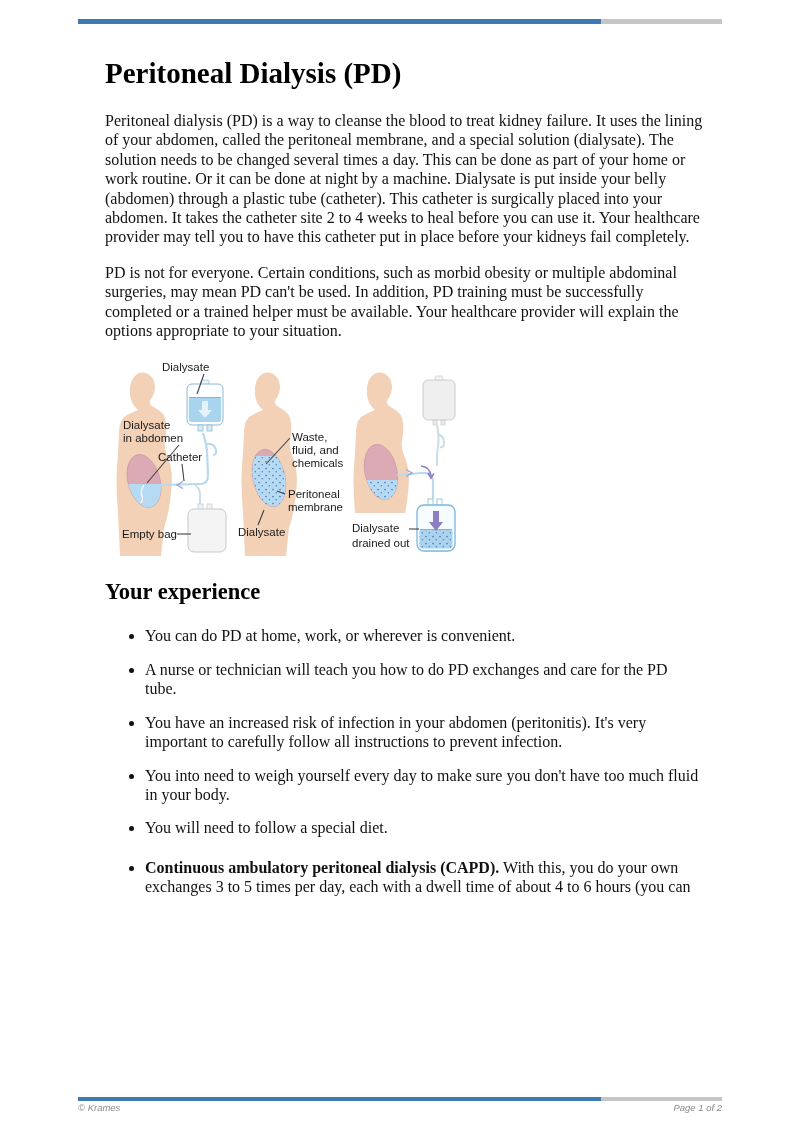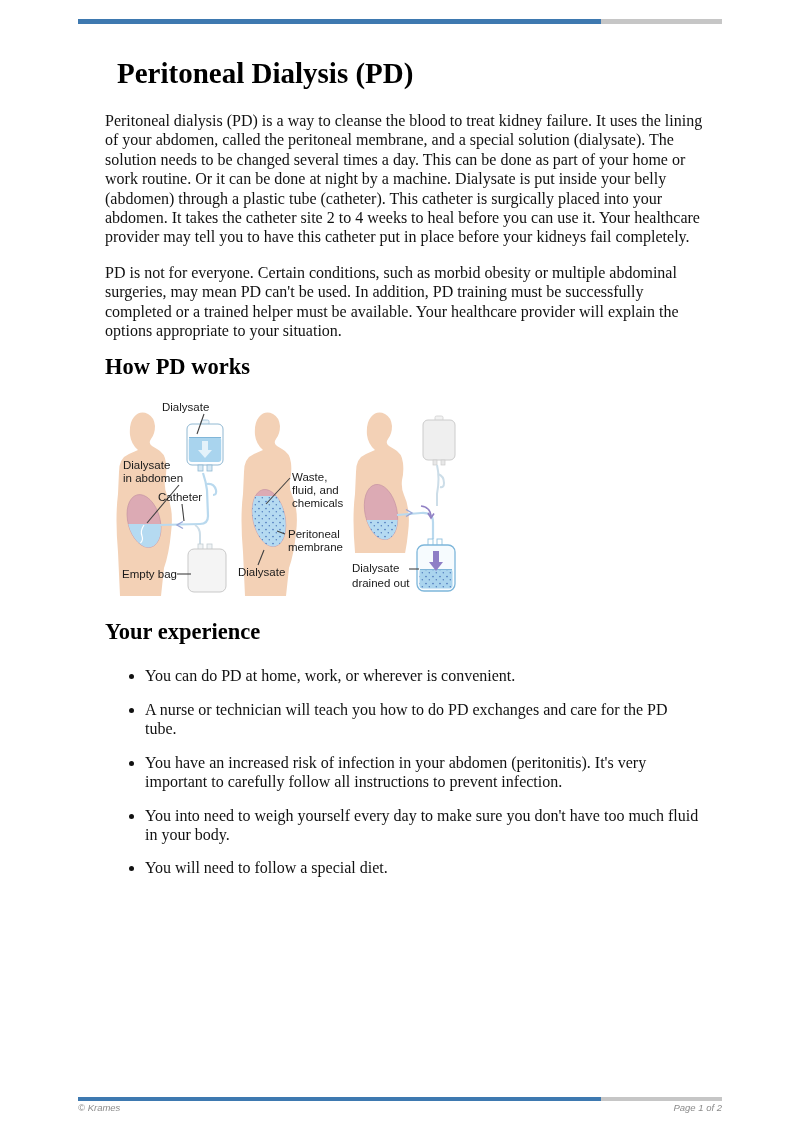--- a/index.html
+++ b/index.html
@@ -11,21 +11,21 @@
   }
   .accent-bar { position:absolute; left:78px; width:644px; display:flex; }
   .accent-bar.top { top:19px; height:5px; }
   .accent-bar.bottom { top:1097px; height:4px; }
   .accent-blue { width:523px; height:100%; }
   .accent-gray { width:121px; height:100%; }
 
   .content { position:absolute; left:105px; top:0; width:598px; }
 
   h1.title {
-    margin:57px 0 0 12px; font-size:29px; line-height:32px; font-weight:bold; color:#000;
+    margin:57px 0 0 0; font-size:29px; line-height:32px; font-weight:bold; color:#000;
   }
   h2.section {
     margin:14px 0 0 0; font-size:22.5px; line-height:26px; font-weight:bold; color:#000;
   }
   h2.exp { margin-top:20px; }
   p.body { margin:16px 0 0 0; font-size:16px; line-height:19.4px; }
   p.body.first { margin-top:22px; }
 
   ul.bullets { margin:21px 0 0 0; padding-left:40px; }
   ul.bullets li { font-size:16px; line-height:19.4px; margin-bottom:14px; }
@@ -50,21 +50,20 @@
   <div class="accent-blue" style="background: rgb(62, 121, 176);"></div>
   <div class="accent-gray" style="background: rgb(198, 198, 198);"></div>
 </div>
 
 <div class="content">
   <h1 class="title">Peritoneal Dialysis (PD)</h1>
 
   <p class="body first">Peritoneal dialysis (PD) is a way to cleanse the blood to treat kidney failure. It uses the lining of your abdomen, called the peritoneal membrane, and a special solution (dialysate). The solution needs to be changed several times a day. This can be done as part of your home or work routine. Or it can be done at night by a machine. Dialysate is put inside your belly (abdomen) through a plastic tube (catheter). This catheter is surgically placed into your abdomen. It takes the catheter site 2 to 4 weeks to heal before you can use it. Your healthcare provider may tell you to have this catheter put in place before your kidneys fail completely.</p>
   <p class="body">PD is not for everyone. Certain conditions, such as morbid obesity or multiple abdominal surgeries, may mean PD can't be used. In addition, PD training must be successfully completed or a trained helper must be available. Your healthcare provider will explain the options appropriate to your situation.</p>
 
-  <h2 class="section">How PD works</h2>
 
   <figure class="illustration">
     <svg width="360" height="205" viewBox="0 0 360 205" xmlns="http://www.w3.org/2000/svg">
       <defs>
         <path id="torso" d="M 17,202 L 15,158 Q 12,124 15,100 L 16,78 Q 16,64 26,60 L 35,56 Q 28,50 27,41 Q 26,29 31,23 Q 37,16 45,20 Q 51,23 52,32 Q 52,40 48,45 Q 45,49 49,52 L 54,55 Q 62,59 63,69 Q 64,78 62,86 Q 61,94 64,101 Q 71,116 68,139 Q 66,160 61,174 L 58,202 Z"></path>
         <pattern id="dots" width="7" height="7" patternUnits="userSpaceOnUse">
           <circle cx="2" cy="2.5" r="0.85" fill="#4d79bb"></circle>
           <circle cx="5.3" cy="5.8" r="0.7" fill="#4d79bb"></circle>
         </pattern>
         <clipPath id="ab1">
@@ -187,20 +186,23 @@
 
   <ul class="bullets">
     <li>You can do PD at home, work, or wherever is convenient.</li>
     <li>A nurse or technician will teach you how to do PD exchanges and care for the PD tube.</li>
     <li>You have an increased risk of infection in your abdomen (peritonitis). It's very important to carefully follow all instructions to prevent infection.</li>
     <li>You into need to weigh yourself every day to make sure you don't have too much fluid in your body.</li>
     <li>You will need to follow a special diet.</li>
   </ul>
 
 
+  <ul class="bullets last">
+    <li><span class="bold-lead">Continuous ambulatory peritoneal dialysis (CAPD).</span><span> With this, you do your own exchanges 3 to 5 times per day, each with a dwell time of about 4 to 6 hours (you can</span></li>
+  </ul>
 </div>
 
 <div class="accent-bar bottom">
   <div class="accent-blue" style="background: rgb(62, 121, 176);"></div>
   <div class="accent-gray" style="background: rgb(198, 198, 198);"></div>
 </div>
 
 <div class="footer-row">
   <span>© Krames</span>
   <span>Page 1 of 2</span>

